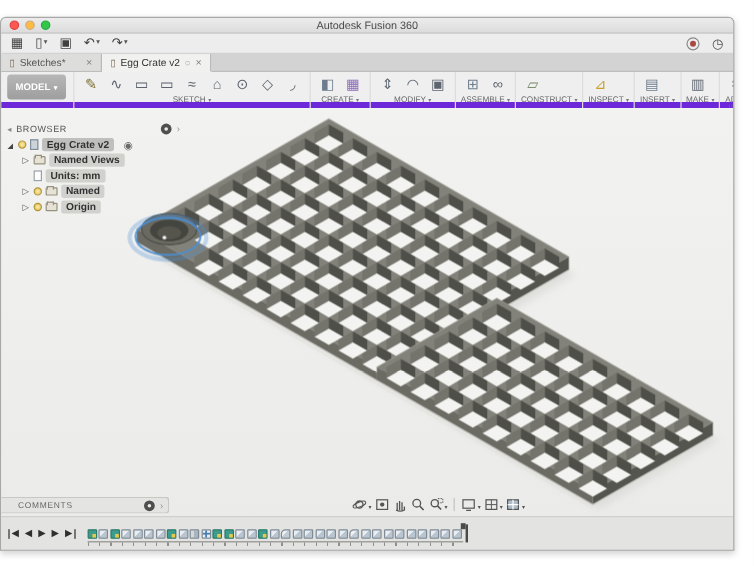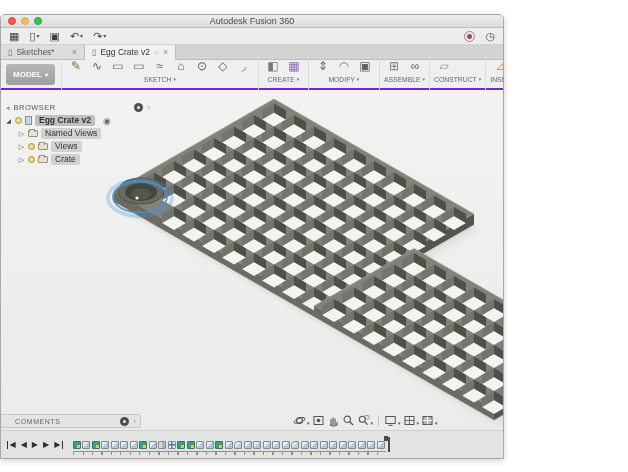--- a/index.html
+++ b/index.html
@@ -1,18 +1,18 @@
 <!DOCTYPE html>
 <html><head>
 <meta charset="utf-8">
 <style>
   * { margin:0; padding:0; box-sizing:border-box; }
   html,body { width:628px; height:472px; background:#ffffff; overflow:hidden;
               font-family:"Liberation Sans", sans-serif; }
-  .app-window { position:absolute; left:0; top:14px; width:504px; height:445px;
+  .app-window { position:absolute; left:0; top:14px; width:612px; height:445px;
                 border:1px solid #a8a8a8; border-radius:5px 5px 0 0; background:#ececec;
                 box-shadow:0 2px 6px rgba(0,0,0,.18); display:flex; flex-direction:column; overflow:hidden; }
 
   
   .titlebar { height:13px; background:linear-gradient(#ececec,#dcdcdc); border-bottom:1px solid #bfbfbf;
               display:flex; align-items:center; position:relative; flex:0 0 13px; }
   .lights { display:flex; gap:5px; margin-left:7px; }
   .light { width:8px; height:8px; border-radius:50%; }
   .light.red { background:#fc5753; border:.5px solid #d44; }
   .light.yellow { background:#fdbc40; border:.5px solid #ca8; }
@@ -32,21 +32,21 @@
   
   .tabbar { height:15px; background:#d3d3d3; border-bottom:1px solid #bdbdbd; display:flex; align-items:stretch; flex:0 0 15px; }
   .tab { display:flex; align-items:center; gap:4px; padding:0 7px; font-size:8.5px; color:#555;
          background:#dddddc; border-right:1px solid #b9b9b9; min-width:84px; }
   .tab.active { background:#f1f1ef; color:#333; border-bottom:1px solid #f1f1ef; margin-bottom:-1px; }
   .tab-doc { font-size:8px; color:#77654f; }
   .tab-close { color:#888; font-size:9px; margin-left:auto; }
   .tab-status { color:#9bb89b; font-size:8px; }
 
   
-  .toolbar { height:30px; background:#efefef; border-bottom:2px solid #6d28d9; display:flex; align-items:center;
+  .toolbar { height:30px; background:#efefef; border-bottom:5px solid #6d28d9; display:flex; align-items:flex-start;
              padding-left:5px; flex:0 0 30px; }
   .model-btn { align-self:center; background:linear-gradient(#b7b7b7,#9e9e9e); color:#fff; font-size:8px; font-weight:bold;
                border-radius:3px; padding:6px 7px; display:flex; align-items:center; gap:3px; margin-right:6px; }
   .model-btn .caret { font-size:6px; color:#fff; }
   .tb-group { display:flex; flex-direction:column; border-left:1px solid #dcdcdc; padding:1px 4px 0 4px; }
   .tb-icons { display:flex; align-items:center; height:18px; gap:1px; }
   .tb-icon { width:20px; height:17px; display:flex; align-items:center; justify-content:center; font-size:12px; color:#5c646e; }
   .tb-label { text-align:center; font-size:6.8px; color:#666; display:flex; justify-content:center; gap:2px; padding:1px 0 2px; }
   .tb-label .caret { font-size:5px; color:#777; }
 
@@ -65,21 +65,21 @@
   .bh-chev { color:#999; font-size:8px; }
   .br-row { display:flex; align-items:center; gap:3px; height:13px; padding-left:2px; }
   .br-row .indent { width:10px; flex:0 0 10px; }
   .br-arrow { color:#555; font-size:7px; width:7px; text-align:center; }
   .br-arrow.root { color:#444; font-size:6px; }
   .bulb { width:7px; height:7px; border-radius:50%; background:radial-gradient(#f9ecb0,#e3bf49); border:1px solid #b19336; flex:0 0 7px; }
   .fold { width:10px; height:7px; background:#e7e2d6; border:1px solid #97917f; border-radius:1px; position:relative; flex:0 0 10px; }
   .fold::before { content:""; position:absolute; top:-2.5px; left:0; width:4px; height:2px; background:#e7e2d6; border:1px solid #97917f; border-bottom:none; }
   .docic { width:7px; height:9px; background:#fdfdfd; border:1px solid #98a0a8; flex:0 0 7px; }
   .docic.rootdoc { background:#ccd4da; border-color:#828f9a; width:8px; }
-  .br-pill { background:rgba(203,203,200,.85); border-radius:2px; padding:0 4px; line-height:11px; white-space:nowrap; }
+  .br-pill { background:rgba(203,203,200,.85); border-radius:2px; padding:0 4px; line-height:11px; white-space:nowrap;font-weight:bold; }
   .br-pill.root { background:rgba(188,188,186,.95); font-weight:bold; }
   .br-toggle { margin-left:5px; color:#6a6a6a; font-size:9px; }
 
   
   .comments { position:absolute; left:0; bottom:2px; width:140px; height:14px; background:#e4e4e2;
               border:1px solid #c7c7c4; border-left:none; border-radius:0 3px 3px 0;
               display:flex; align-items:center; padding:0 4px 0 14px; gap:4px; }
   .comments-label { font-size:7px; color:#666; letter-spacing:.6px; flex:1; }
 
   
@@ -685,31 +685,37 @@
       </div>
       <div id="browser-rows">
           <div class="br-row">
             <span class="indent"></span>
             <span class="br-arrow">▷</span>
             <span class="fold"></span>
             <span class="br-pill">Named Views</span>
           </div>
           <div class="br-row">
             <span class="indent"></span>
-            <span class="br-arrow">▷</span>
-            <span class="bulb"></span>
-            <span class="fold"></span>
-            <span class="br-pill">Views</span>
+            <span class="br-arrow"></span>
+            <span class="docic"></span>
+            <span class="br-pill">Units: mm</span>
           </div>
           <div class="br-row">
             <span class="indent"></span>
             <span class="br-arrow">▷</span>
             <span class="bulb"></span>
             <span class="fold"></span>
-            <span class="br-pill">Crate</span>
+            <span class="br-pill">Named</span>
+          </div>
+          <div class="br-row">
+            <span class="indent"></span>
+            <span class="br-arrow">▷</span>
+            <span class="bulb"></span>
+            <span class="fold"></span>
+            <span class="br-pill">Origin</span>
           </div>
         </div>
     </div>
 
     <div class="comments">
       <span class="comments-label">COMMENTS</span>
       <span class="dark-circ"></span>
       <span class="bh-chev">›</span>
     </div>
 

